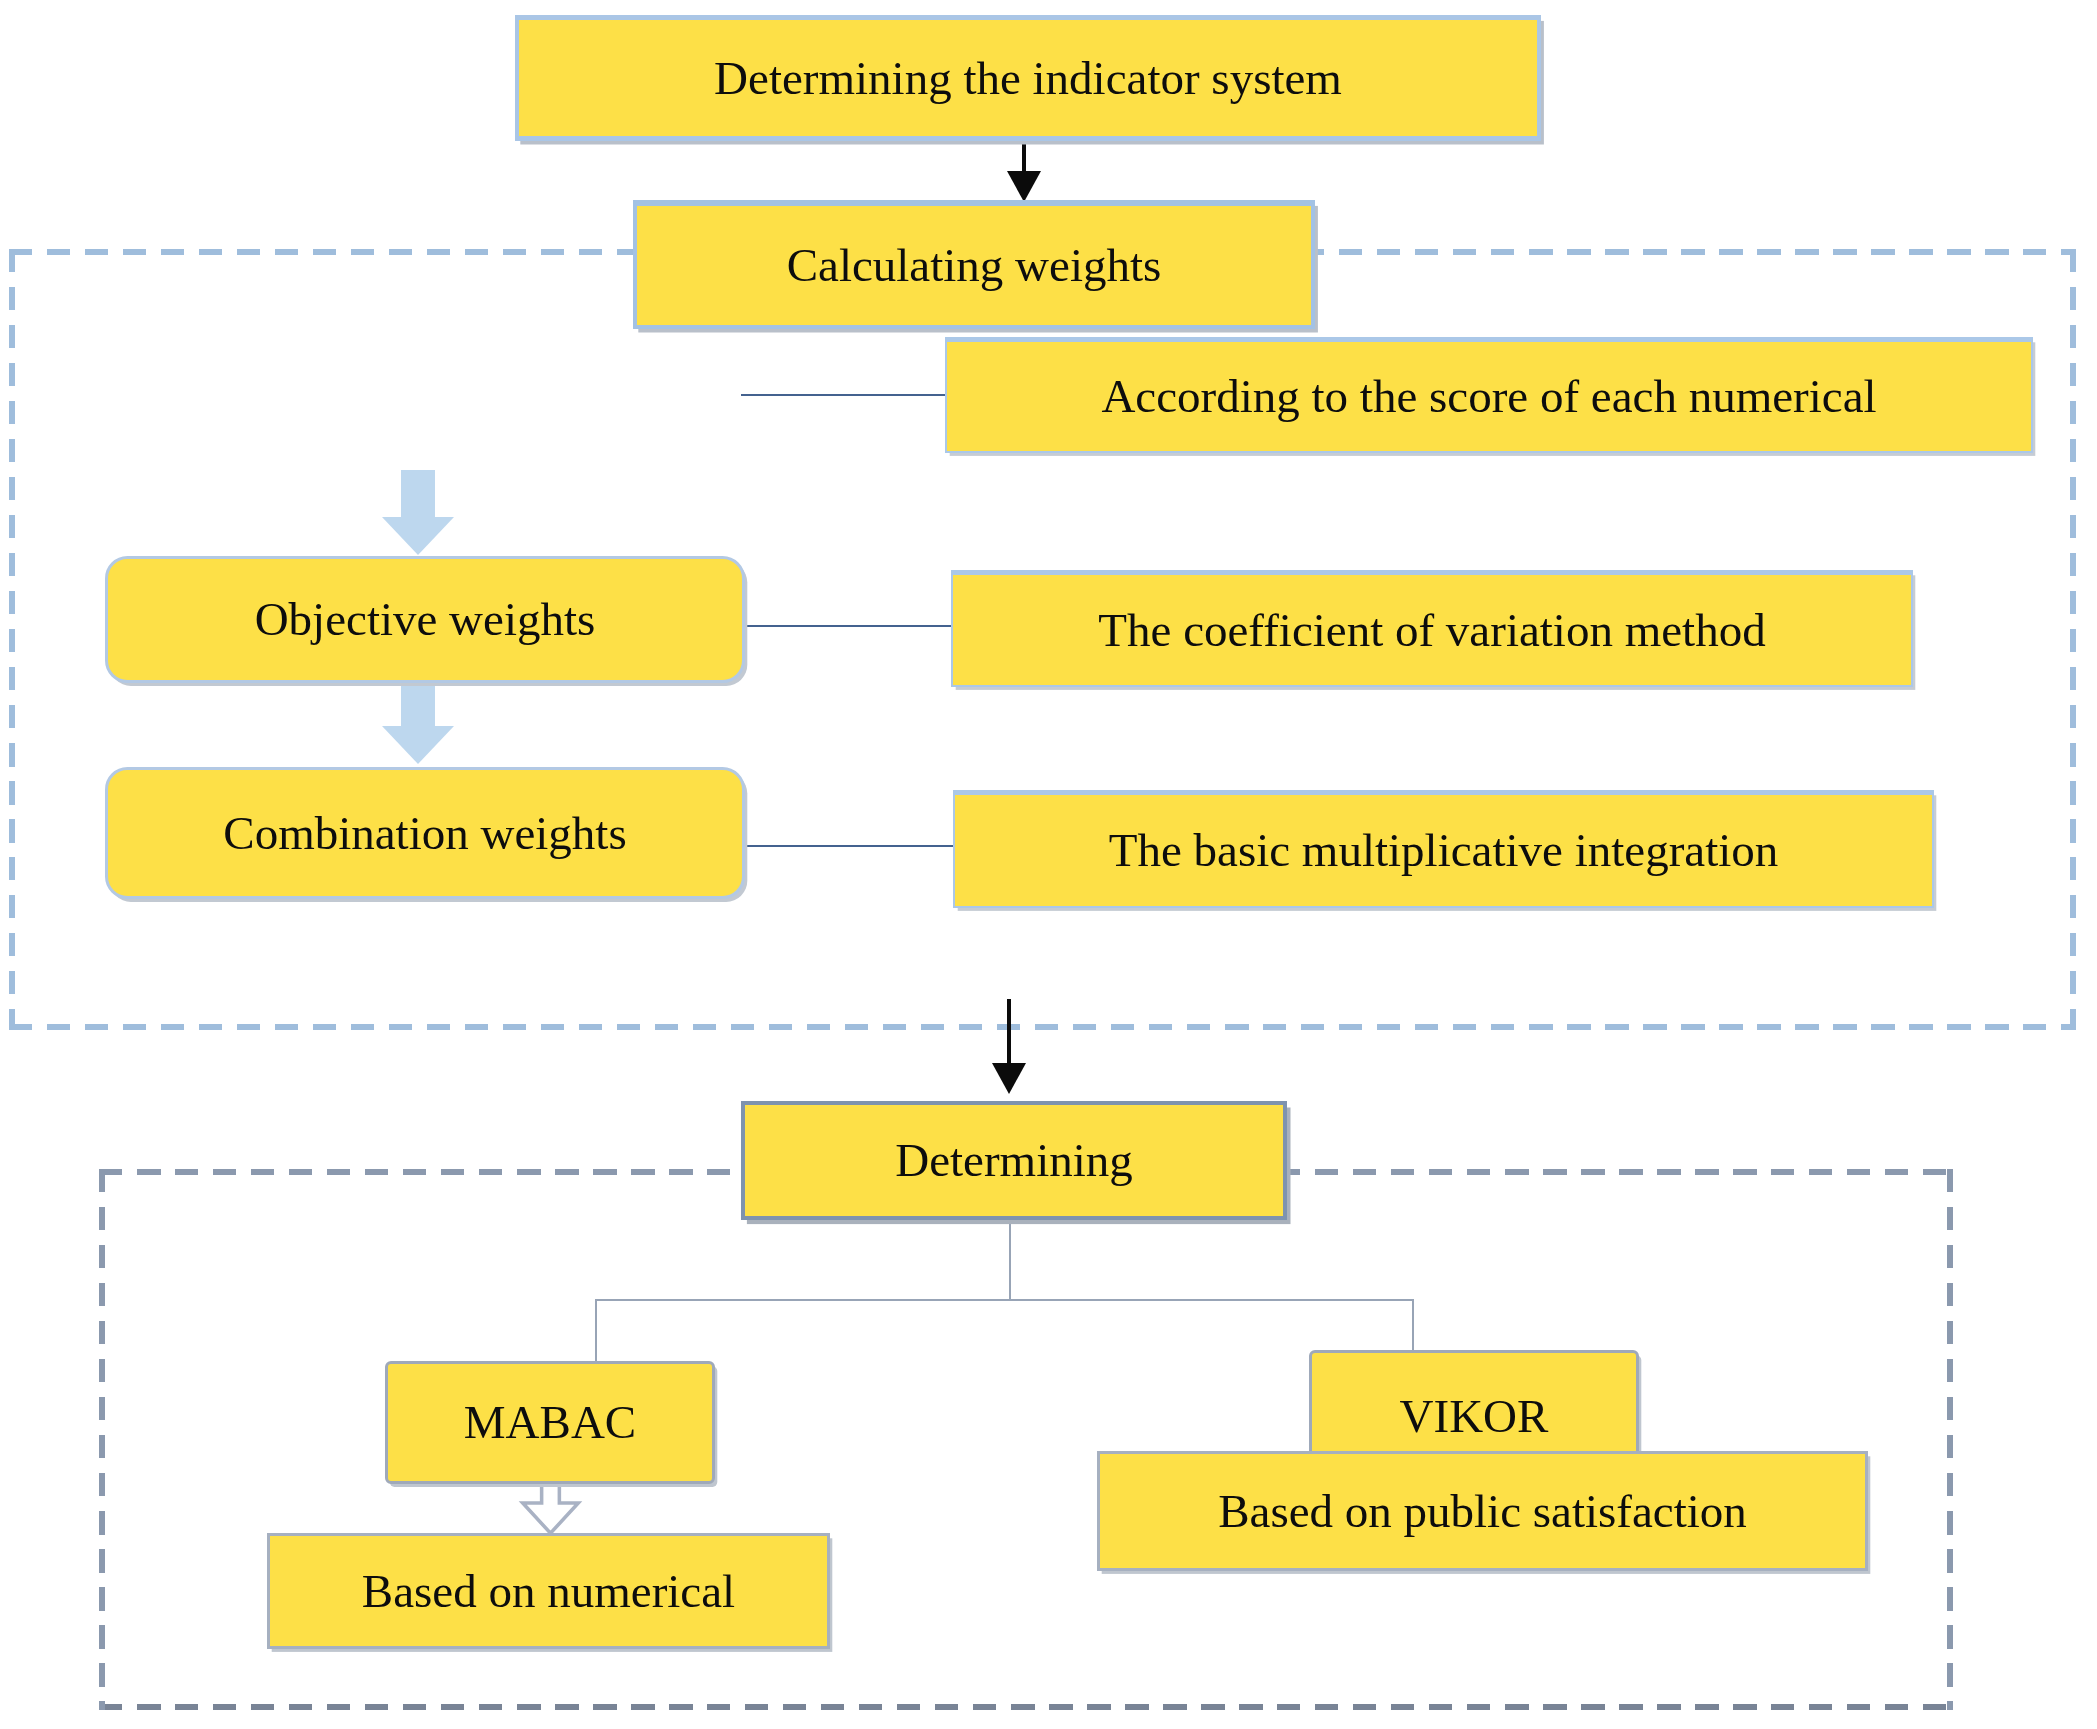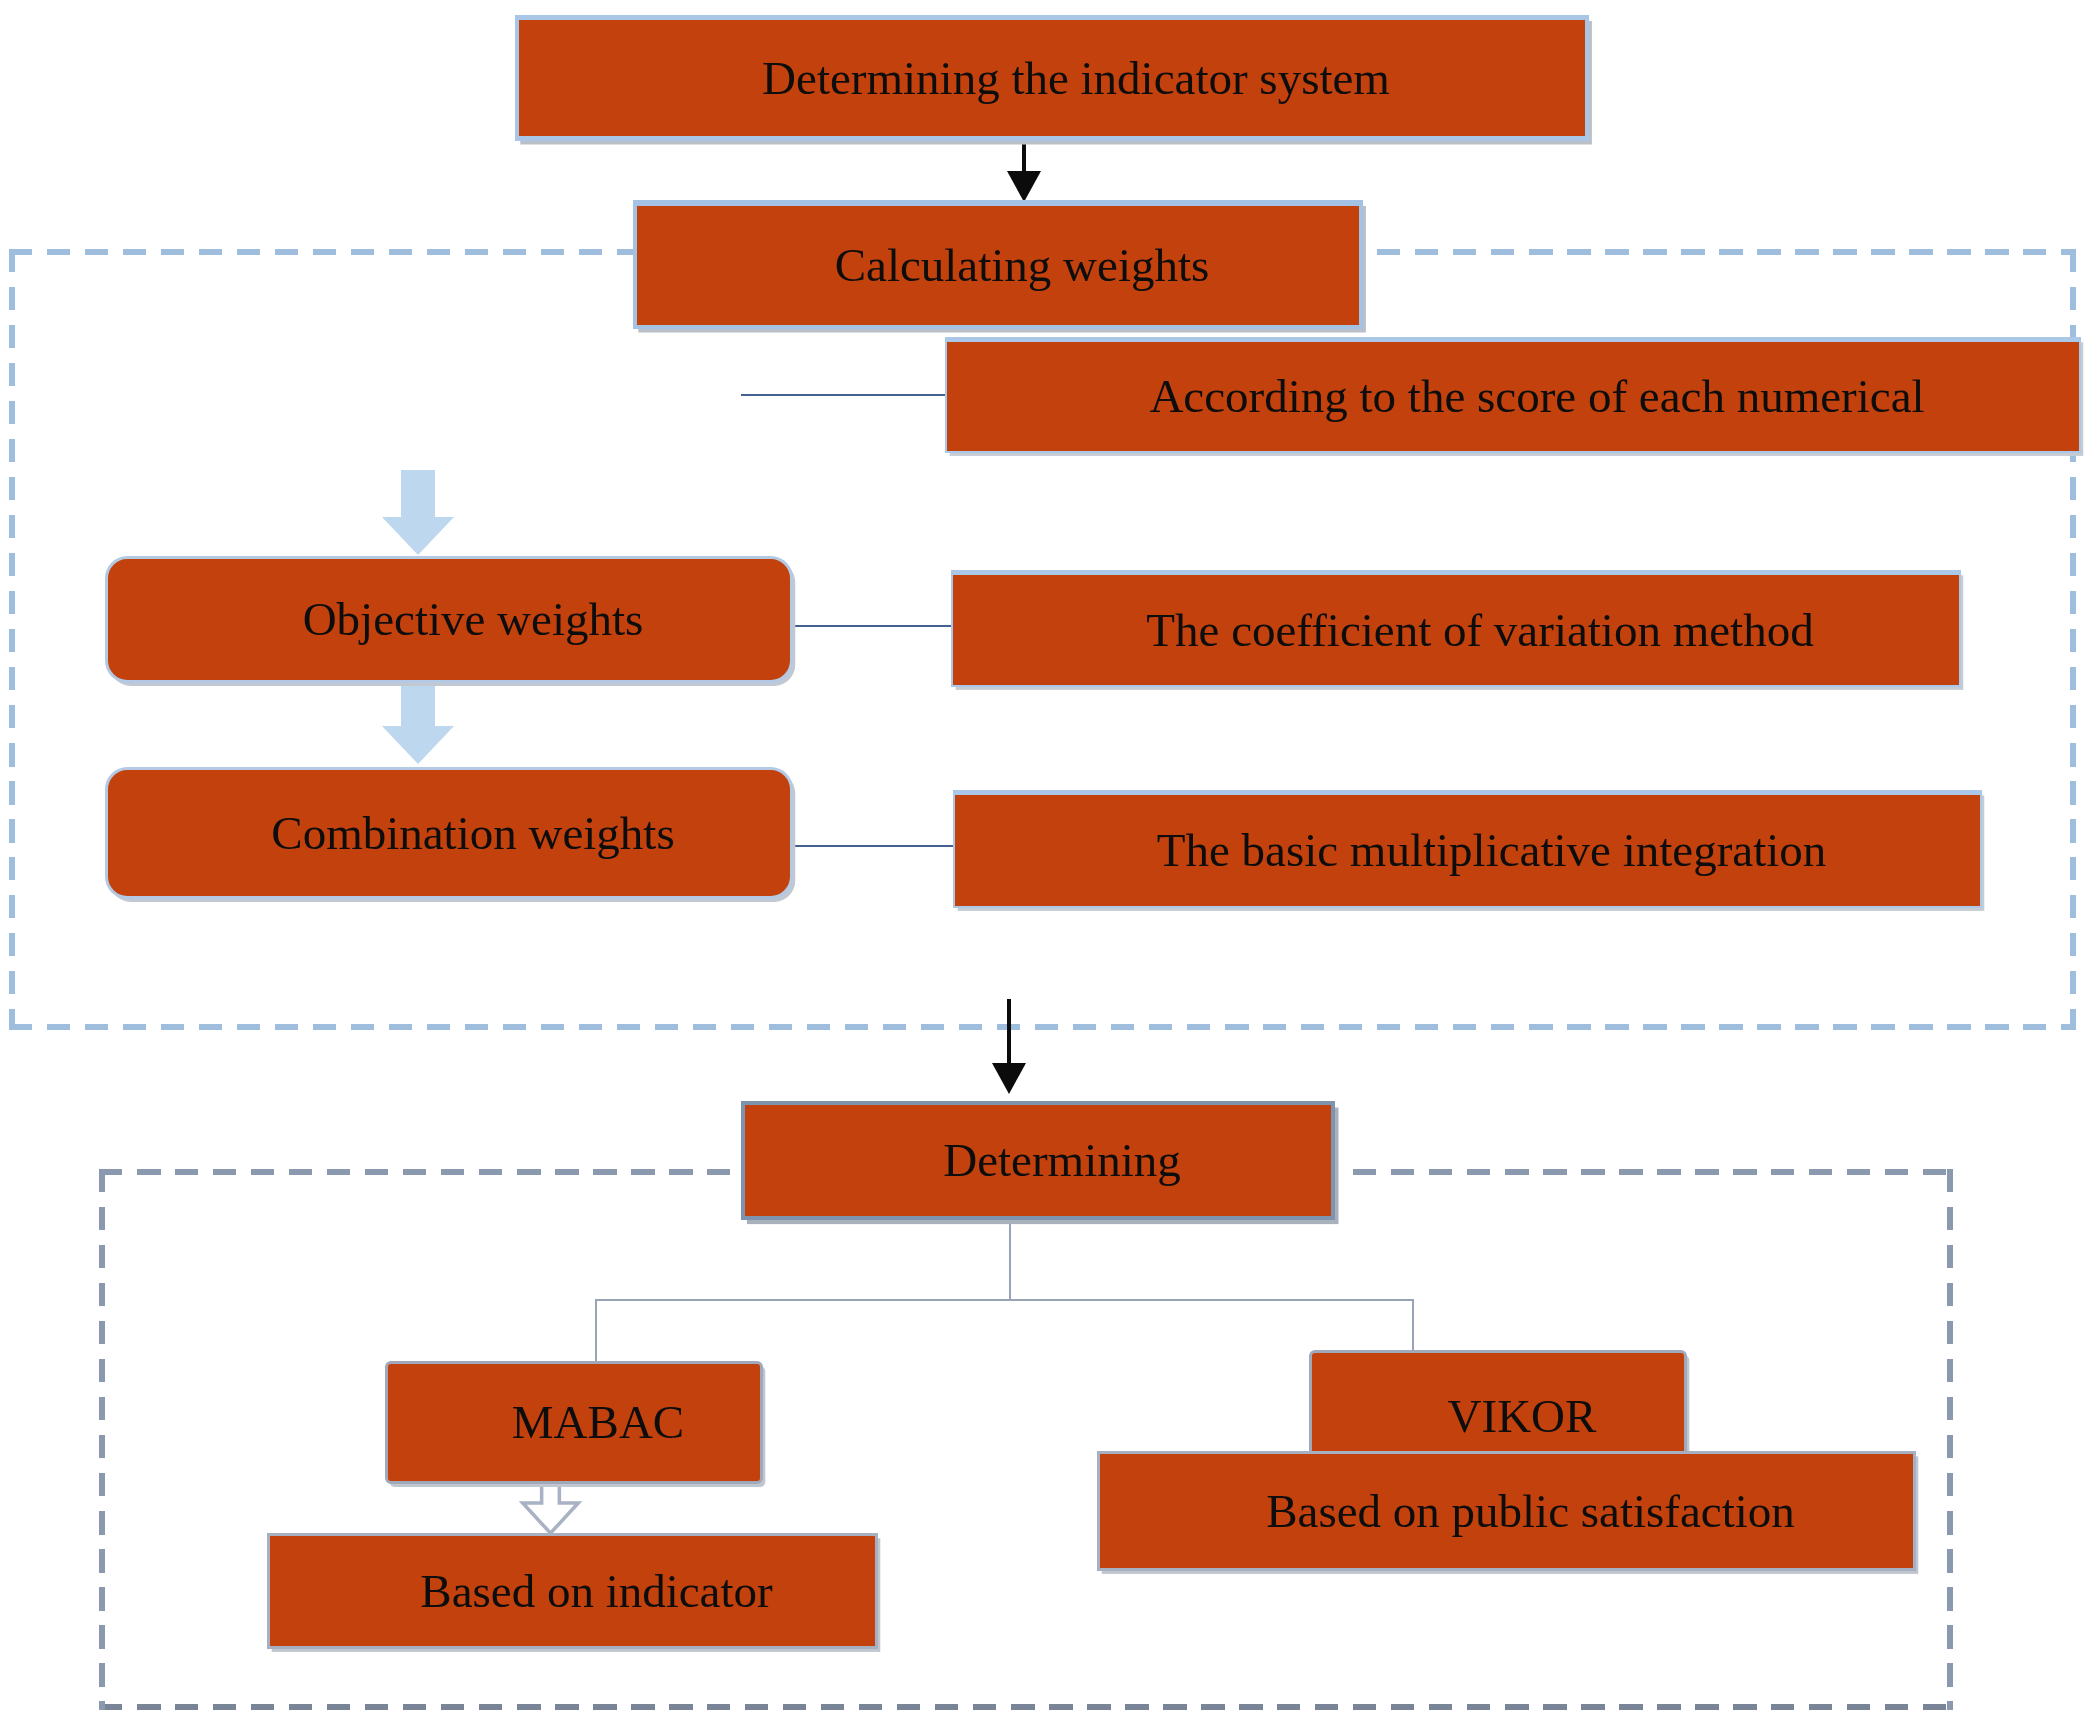--- a/index.html
+++ b/index.html
@@ -18,24 +18,23 @@
     --tree:#98a4b6;
     --block:#bdd7ee;
     --shadow:#b9c0ca;
   }
   html,body{margin:0;padding:0;background:#ffffff;}
   .canvas{
     position:relative;width:2097px;height:1729px;background:#ffffff;overflow:hidden;
     font-family:"Liberation Serif","DejaVu Serif",serif;color:var(--ink);
   }
   .box{
-    position:absolute;background:#c2410c;display:flex;align-items:center;justify-content:center;
+    position:absolute;background:#fde047;display:flex;align-items:center;justify-content:center;
     text-align:right;font-size:47px;line-height:1.15;z-index:3;
     box-shadow:4.1px 4.7px 0 -1.2px var(--shadow);
-    padding-left:48px;
   }
   .b-det{border:4.1px solid var(--blue-border);border-top-width:5.9px;border-bottom-width:5.3px;}
   .b-calc{border:4.1px solid var(--blue-border2);border-top-width:6.5px;}
   .b-round{border:3.5px solid var(--round-border);border-radius:22.4px;box-shadow:3.5px 4.1px 0 -1.2px #c2c9d2;}
   .b-right{border:2.9px solid var(--right-border);border-top-width:5.3px;box-shadow:3.5px 4.1px 0 -1.2px #c6ccd4;}
   .b-eval{border:4.7px solid var(--eval-border);box-shadow:4.7px 5.3px 0 -1.2px #a9b1bc;}
   .b-method{border:3.5px solid var(--gray-border);border-radius:6px;box-shadow:3.5px 4.1px 0 -1.2px #bfc6cf;}
   .b-basis{border:3.5px solid var(--basis-border);box-shadow:3.5px 4.1px 0 -1.2px #bfc6cf;}
 
   .edge{position:absolute;z-index:1;}
@@ -117,17 +116,17 @@
   <div class="box b-right" style="left:951px;top:570px;width:958px;height:110px;">The coefficient of variation method</div>
 
   <div class="box b-round" style="left:105px;top:767px;width:634px;height:126px;">Combination weights</div>
   <div class="box b-right" style="left:953px;top:790px;width:977px;height:111px;">The basic multiplicative integration</div>
 
   <div class="box b-eval" style="left:741px;top:1101px;width:538px;height:111px;">Determining</div>
 
   <div class="box b-method" style="left:385px;top:1361px;width:324px;height:117px;">MABAC</div>
   <div class="box b-method" style="left:1309px;top:1350px;width:324px;height:126px;">VIKOR</div>
 
-  <div class="box b-basis" style="left:267px;top:1533px;width:557px;height:110px;">Based on indicator</div>
+  <div class="box b-basis" style="left:267px;top:1533px;width:557px;height:110px;">Based on numerical</div>
   <div class="box b-basis" style="left:1097px;top:1451px;width:765px;height:114px;">Based on public satisfaction</div>
 
 </div>
 
 
 </body></html>

